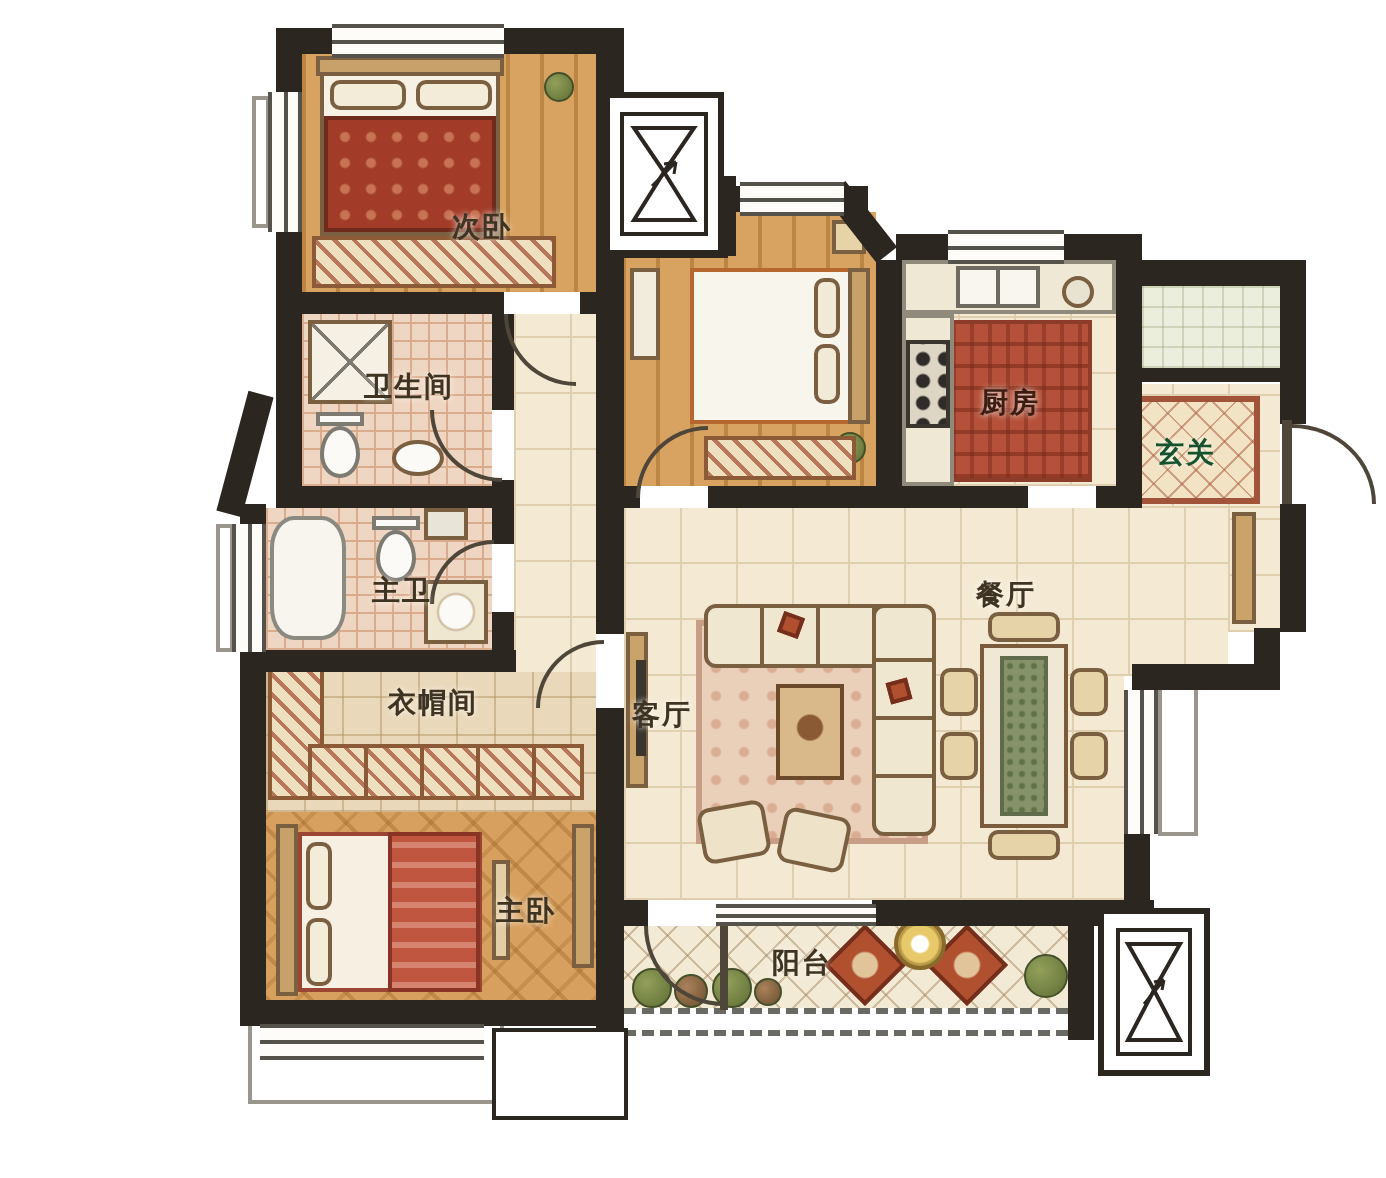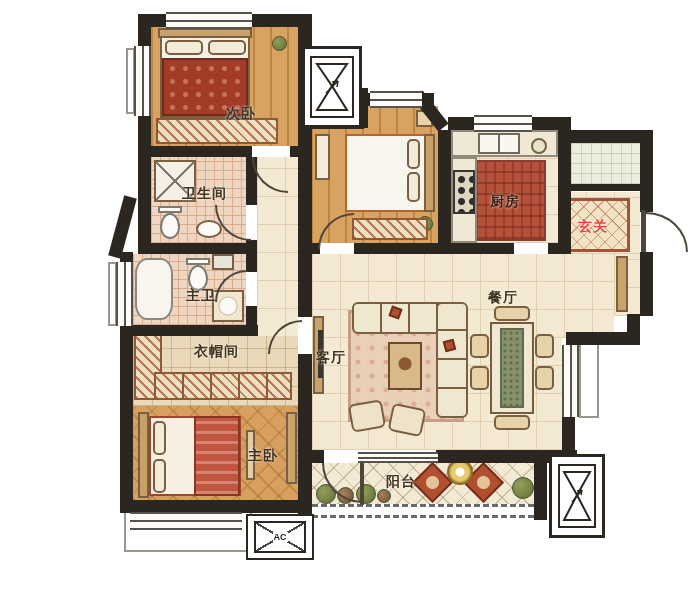--- a/index.html
+++ b/index.html
@@ -131,25 +131,20 @@
   </div>
   <div class="shaftframe" style="left:549px;top:454px;width:56px;height:84px"></div>
   <div class="shaftinner" style="left:558px;top:464px;width:38px;height:64px">
     <svg width="30" height="52" viewBox="0 0 30 52">
         <polygon points="2,2 28,2 15,25" fill="#fff" stroke="#2b2620" stroke-width="2"></polygon>
         <polygon points="2,50 28,50 15,25" fill="#fff" stroke="#2b2620" stroke-width="2"></polygon>
         <path d="M10 32 L20 20 M20 20 l-5 1 M20 20 l-1 5" stroke="#2b2620" stroke-width="1.5" fill="none"></path>
       </svg>
   </div>
   <div class="shaftframe" style="left:246px;top:514px;width:68px;height:46px;border-width:2px"></div>
-  <div class="shaftinner" style="left:254px;top:521px;width:52px;height:32px;
-       background:linear-gradient(to top right,transparent calc(50% - 1px),#444 calc(50% - 1px) calc(50% + 1px),transparent calc(50% + 1px)),
-                  linear-gradient(to bottom right,transparent calc(50% - 1px),#444 calc(50% - 1px) calc(50% + 1px),transparent calc(50% + 1px)),#fff">
-    <span style="font-size:9px;font-weight:700;background:#fff;padding:0 1px;color:#2b2620">AC</span>
-  </div>
 
   <div class="fur" style="left:158px;top:28px;width:94px;height:10px;background:#c8a06a"></div>
   <div class="fur" style="left:160px;top:36px;width:90px;height:82px;background:#f6f1e4"></div>
   <div class="fur" style="left:165px;top:40px;width:38px;height:15px;border-radius:5px;background:#f3ecd9"></div>
   <div class="fur" style="left:208px;top:40px;width:38px;height:15px;border-radius:5px;background:#f3ecd9"></div>
   <div class="fur" style="left:162px;top:58px;width:86px;height:58px;border-color:#6e2a1c;background:radial-gradient(rgba(230,160,120,.55) 2px,transparent 3px) 2px 2px/13px 13px,linear-gradient(var(--bedRed,#a23b28),var(--bedRed,#a23b28))"></div>
   <div class="hatch" style="left:156px;top:118px;width:122px;height:26px"></div>
   <div class="plant" style="left:272px;top:36px;width:15px;height:15px"></div>
 
   <div class="fur" style="left:154px;top:160px;width:42px;height:42px;background:
@@ -226,16 +221,16 @@
   <div class="plant" style="left:535px;top:491px;width:12px;height:12px;background:radial-gradient(circle at 35% 35%,#a8825b,#6e4f2e)"></div>
 
   <div class="lbl" style="left:226px;top:106px">次卧</div>
   <div class="lbl" style="left:182px;top:186px">卫生间</div>
   <div class="lbl" style="left:186px;top:288px">主卫</div>
   <div class="lbl" style="left:194px;top:344px">衣帽间</div>
   <div class="lbl" style="left:248px;top:448px">主卧</div>
   <div class="lbl" style="left:316px;top:350px">客厅</div>
   <div class="lbl" style="left:488px;top:290px">餐厅</div>
   <div class="lbl" style="left:490px;top:194px;color:#3d1d12">厨房</div>
-  <div class="lbl" style="left:578px;top:219px;color:#ef4444">玄关</div>
+  <div class="lbl" style="left:578px;top:219px;color:#14532d">玄关</div>
   <div class="lbl" style="left:386px;top:474px">阳台</div>
 
 </div>
 
 </body></html>

